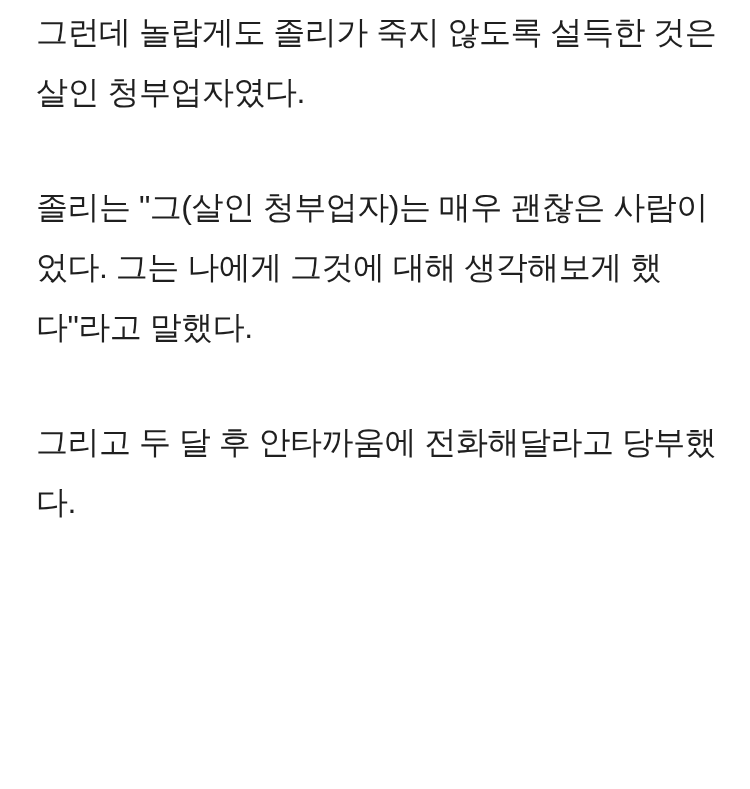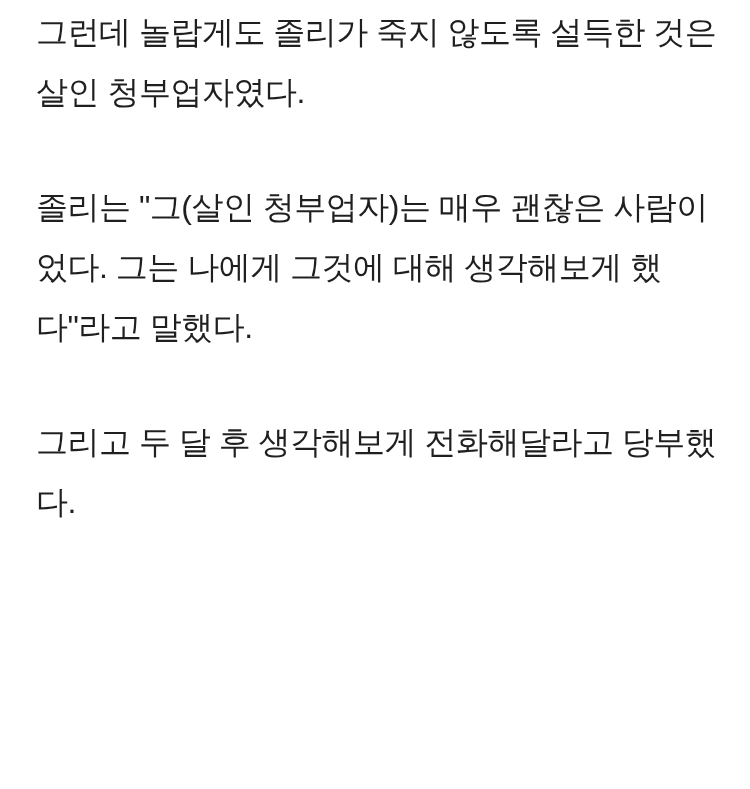--- a/index.html
+++ b/index.html
@@ -35,14 +35,14 @@
   .article-body p:last-child {
     margin-bottom: 0;
   }
 </style>
 </head>
 <body>
 
 <main class="article-body">
   <p>그런데 놀랍게도 졸리가 죽지 않도록 설득한 것은 살인 청부업자였다.</p>
   <p>졸리는 "그(살인 청부업자)는 매우 괜찮은 사람이었다. 그는 나에게 그것에 대해 생각해보게 했다"라고 말했다.</p>
-  <p>그리고 두 달 후 생각해보게 전화해달라고 당부했다.</p>
+  <p>그리고 두 달 후 안타까움에 전화해달라고 당부했다.</p>
 </main>
 
 </body></html>

